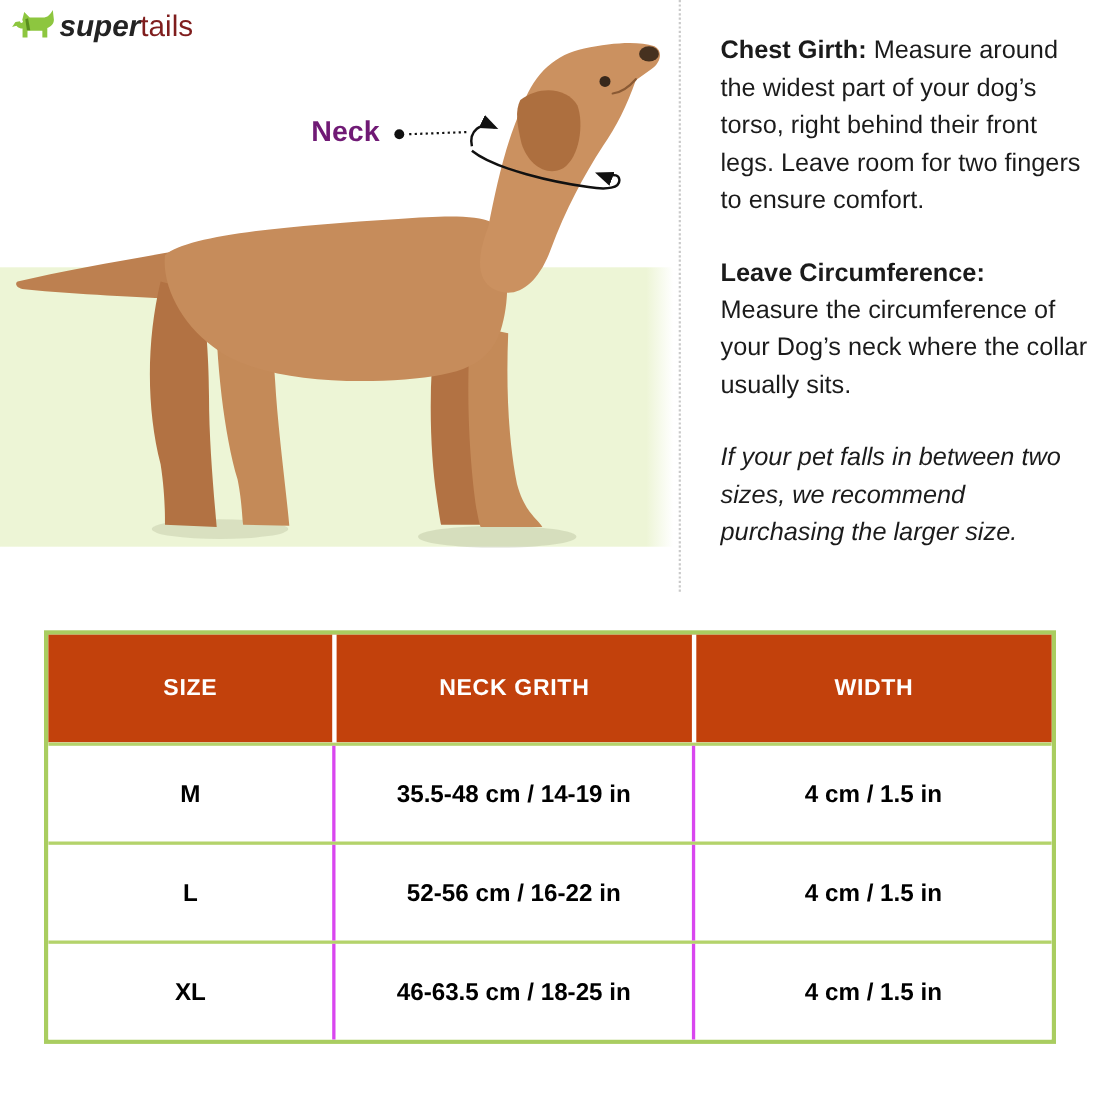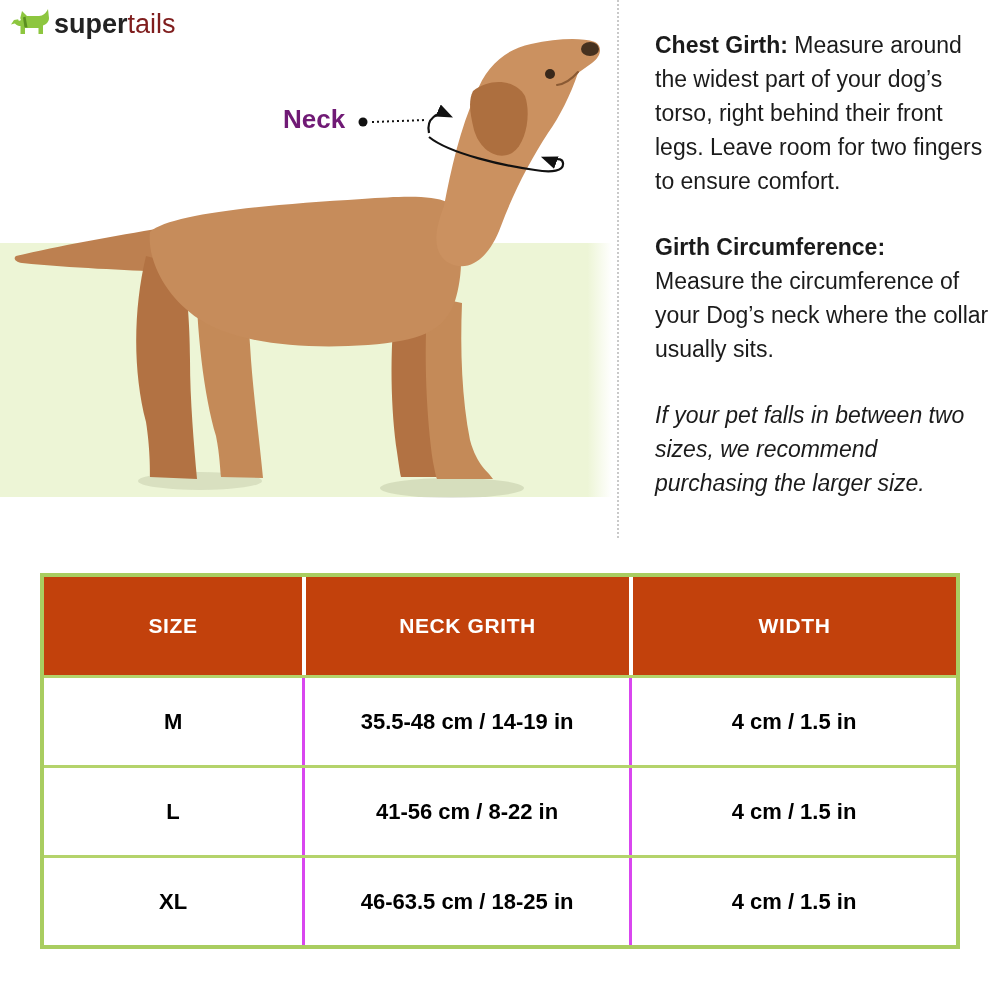--- a/index.html
+++ b/index.html
@@ -3,21 +3,21 @@
 <meta charset="utf-8">
 <style>
   html,body{margin:0;padding:0;background:#fff;}
   body{font-family:"Liberation Sans",sans-serif;color:#1b1b1b;}
   .canvas{position:relative;width:1000px;height:1000px;background:#fff;overflow:hidden;}
 
   
   .logo{position:absolute;left:10px;top:6px;display:flex;align-items:center;gap:2px;}
   .logo svg{display:block;}
   .logo-text{font-size:27px;letter-spacing:0;}
-  .logo-text .b{font-weight:700;color:#232323;}
+  .logo-text .b{font-weight:700;color:#232323;font-style:italic;}
   .logo-text .l{font-weight:400;color:#7f1d1d;}
 
   
   .hero{position:absolute;left:0;top:0;width:1000px;height:573px;}
   .band{position:absolute;left:0;top:243px;width:612px;height:254px;
         background:linear-gradient(to right,#edf5d6 0 96%,rgba(237,245,214,0) 100%);}
   .dog-svg{position:absolute;left:0;top:0;}
   .anno-svg{position:absolute;left:0;top:0;pointer-events:none;}
   .neck-label{position:absolute;left:283px;top:104px;font-size:26px;font-weight:700;color:#701a75;}
   .v-divider{position:absolute;left:617px;top:0;height:538px;width:0;border-left:2px dotted #c9c9c9;}
@@ -89,21 +89,21 @@
       <path d="M429,133 C426,119 437,110 450,116" fill="none" stroke="#111" stroke-width="2.2" marker-end="url(#arw)"></path>
       <path d="M429,137 C450,154 505,166 535,170 C552,173 564,171 563,163 C562,156 552,161 544,158" fill="none" stroke="#111" stroke-width="2.2" marker-end="url(#arw)"></path>
     </svg>
 
     <div class="neck-label">Neck</div>
 
     <div class="v-divider"></div>
 
     <div class="instructions">
       <p><span class="lbl">Chest Girth:</span><span> Measure around the widest part of your dog’s torso, right behind their front legs. Leave room for two fingers to ensure comfort.</span></p>
-      <p><span class="lbl-block">Girth Circumference:</span><span>Measure the circumference of your Dog’s neck where the collar usually sits.</span></p>
+      <p><span class="lbl-block">Leave Circumference:</span><span>Measure the circumference of your Dog’s neck where the collar usually sits.</span></p>
       <p class="note">If your pet falls in between two sizes, we recommend purchasing the larger size.</p>
     </div>
   </div>
 
   <div class="logo">
     <svg width="42" height="36" viewBox="0 0 42 36">
       <path fill="#8dc63f" d="M4,14 L10,13 L12,5 L17,10 L29,10 C33,10 36,7 38,3 L39,12 C39,16 36,18.5 33,19.5 L33,28 L28.5,28 L28.5,22 L15,22 L15,28 L10.5,28 L10.5,20 C6.5,20 4,17.5 4,14 Z"></path>
       <path fill="#8dc63f" d="M4,14 L1,18.5 L6.5,17 Z"></path>
       <path fill="#5a8f1f" d="M15.5,10.5 L17.5,21.5 L14.5,21.5 L13,11.5 Z"></path>
       <circle cx="9.5" cy="13.5" r="1.3" fill="#ffffff"></circle>
@@ -117,21 +117,21 @@
       <div class="cell">NECK GRITH</div>
       <div class="cell">WIDTH</div>
     </div>
     <div class="trow tbody-row">
       <div class="cell">M</div>
       <div class="cell">35.5-48 cm / 14-19 in</div>
       <div class="cell">4 cm / 1.5 in</div>
     </div>
     <div class="trow tbody-row">
       <div class="cell">L</div>
-      <div class="cell">41-56 cm / 8-22 in</div>
+      <div class="cell">52-56 cm / 16-22 in</div>
       <div class="cell">4 cm / 1.5 in</div>
     </div>
     <div class="trow tbody-row">
       <div class="cell">XL</div>
       <div class="cell">46-63.5 cm / 18-25 in</div>
       <div class="cell">4 cm / 1.5 in</div>
     </div>
   </div>
 
 </div>

